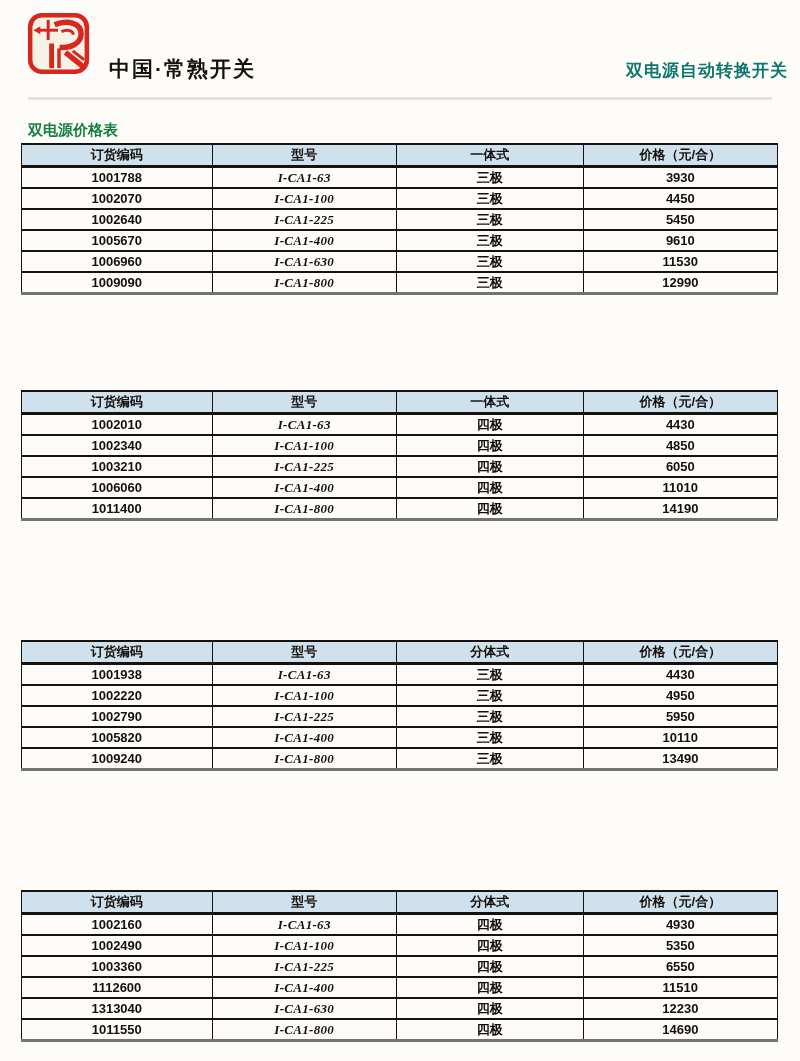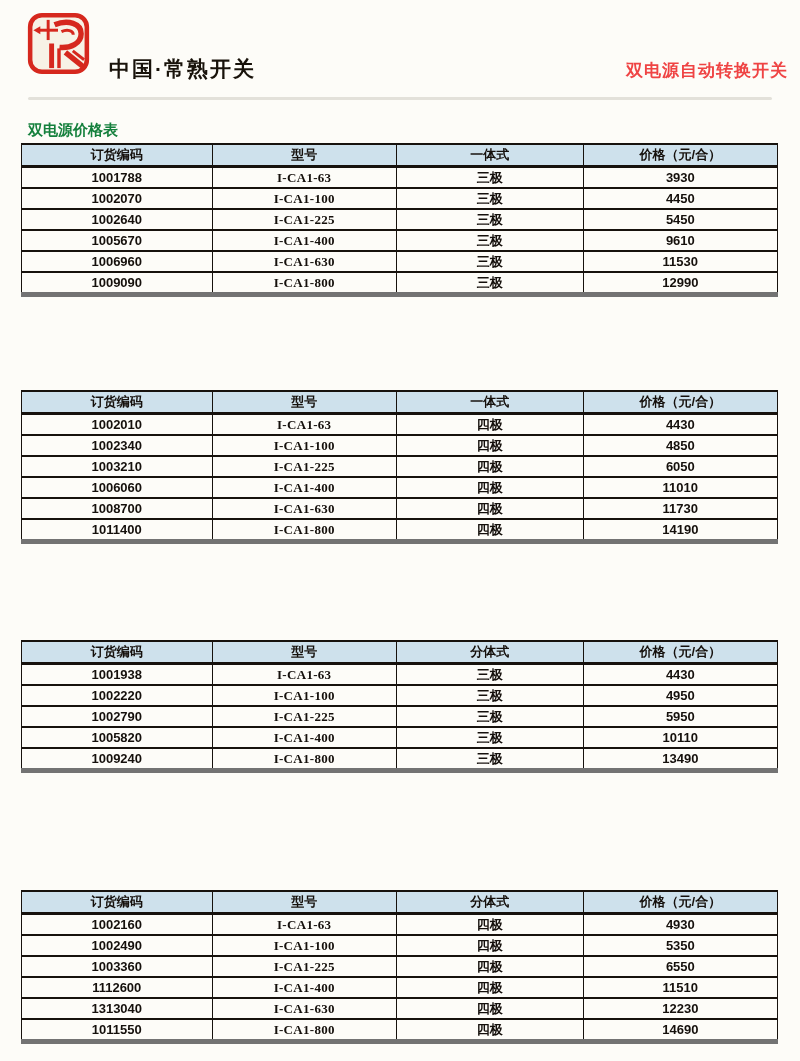--- a/index.html
+++ b/index.html
@@ -15,21 +15,21 @@
   
   .logo { position:absolute; left:27px; top:12px; width:63px; height:63px; }
   .logo svg { display:block; }
   .company {
     position:absolute; left:109px; top:55px;
     font-size:21px; font-weight:900; letter-spacing:2px; color:#18120a;
   }
   .product-title {
     position:absolute; right:12px; top:59px;
     font-family:"Liberation Serif","DejaVu Serif",serif;
-    font-size:17px; font-weight:bold; letter-spacing:1px; color:#ef4444;
+    font-size:17px; font-weight:bold; letter-spacing:1px; color:#0f766e;
   }
   .header-rule {
     position:absolute; left:28px; top:97px; width:744px; height:3px;
     background:#e3e1da; border-radius:2px;
   }
 
   
   .section-title {
     position:absolute; left:28px; top:121px;
     font-size:15px; font-weight:bold; color:#15803d;
@@ -48,22 +48,22 @@
     border-top:2px solid #17120d;
     border-bottom:3px solid #17120d;
     text-align:center;
   }
   td {
     font-size:13px; font-weight:bold; text-align:center;
     height:19px; padding:0 2px;
     border:1px solid #17120d;
     border-top:2px solid #17120d;
   }
-  tbody tr:last-child td { border-bottom:5px solid #737373; }
-  .c-model { font-family:"Liberation Serif","DejaVu Serif",serif; letter-spacing:.3px; }
+  tbody tr:last-child td { border-bottom:3px solid #737373; }
+  .c-model { font-family:"Liberation Serif","DejaVu Serif",serif; letter-spacing:.3px;font-style:italic; }
 </style>
 </head>
 <body>
 
 <div class="page">
 
   <div class="logo">
     <svg viewBox="0 0 64 64" width="63" height="63" aria-hidden="true">
       <rect x="3.2" y="3.2" width="57.6" height="57.6" rx="12" fill="#f7f2e6" stroke="#d6281e" stroke-width="4.6"></rect>
       <g stroke="#d6281e" stroke-width="3" fill="none" stroke-linecap="square">
@@ -177,26 +177,20 @@
     <td class="c-pole">四极</td>
     <td class="c-price">6050</td>
   </tr>
           <tr>
     <td class="c-code">1006060</td>
     <td class="c-model">I-CA1-400</td>
     <td class="c-pole">四极</td>
     <td class="c-price">11010</td>
   </tr>
           <tr>
-    <td class="c-code">1008700</td>
-    <td class="c-model">I-CA1-630</td>
-    <td class="c-pole">四极</td>
-    <td class="c-price">11730</td>
-  </tr>
-          <tr>
     <td class="c-code">1011400</td>
     <td class="c-model">I-CA1-800</td>
     <td class="c-pole">四极</td>
     <td class="c-price">14190</td>
   </tr>
         </tbody>
     </table>
   </div>
 
   <div class="price-table t3">

